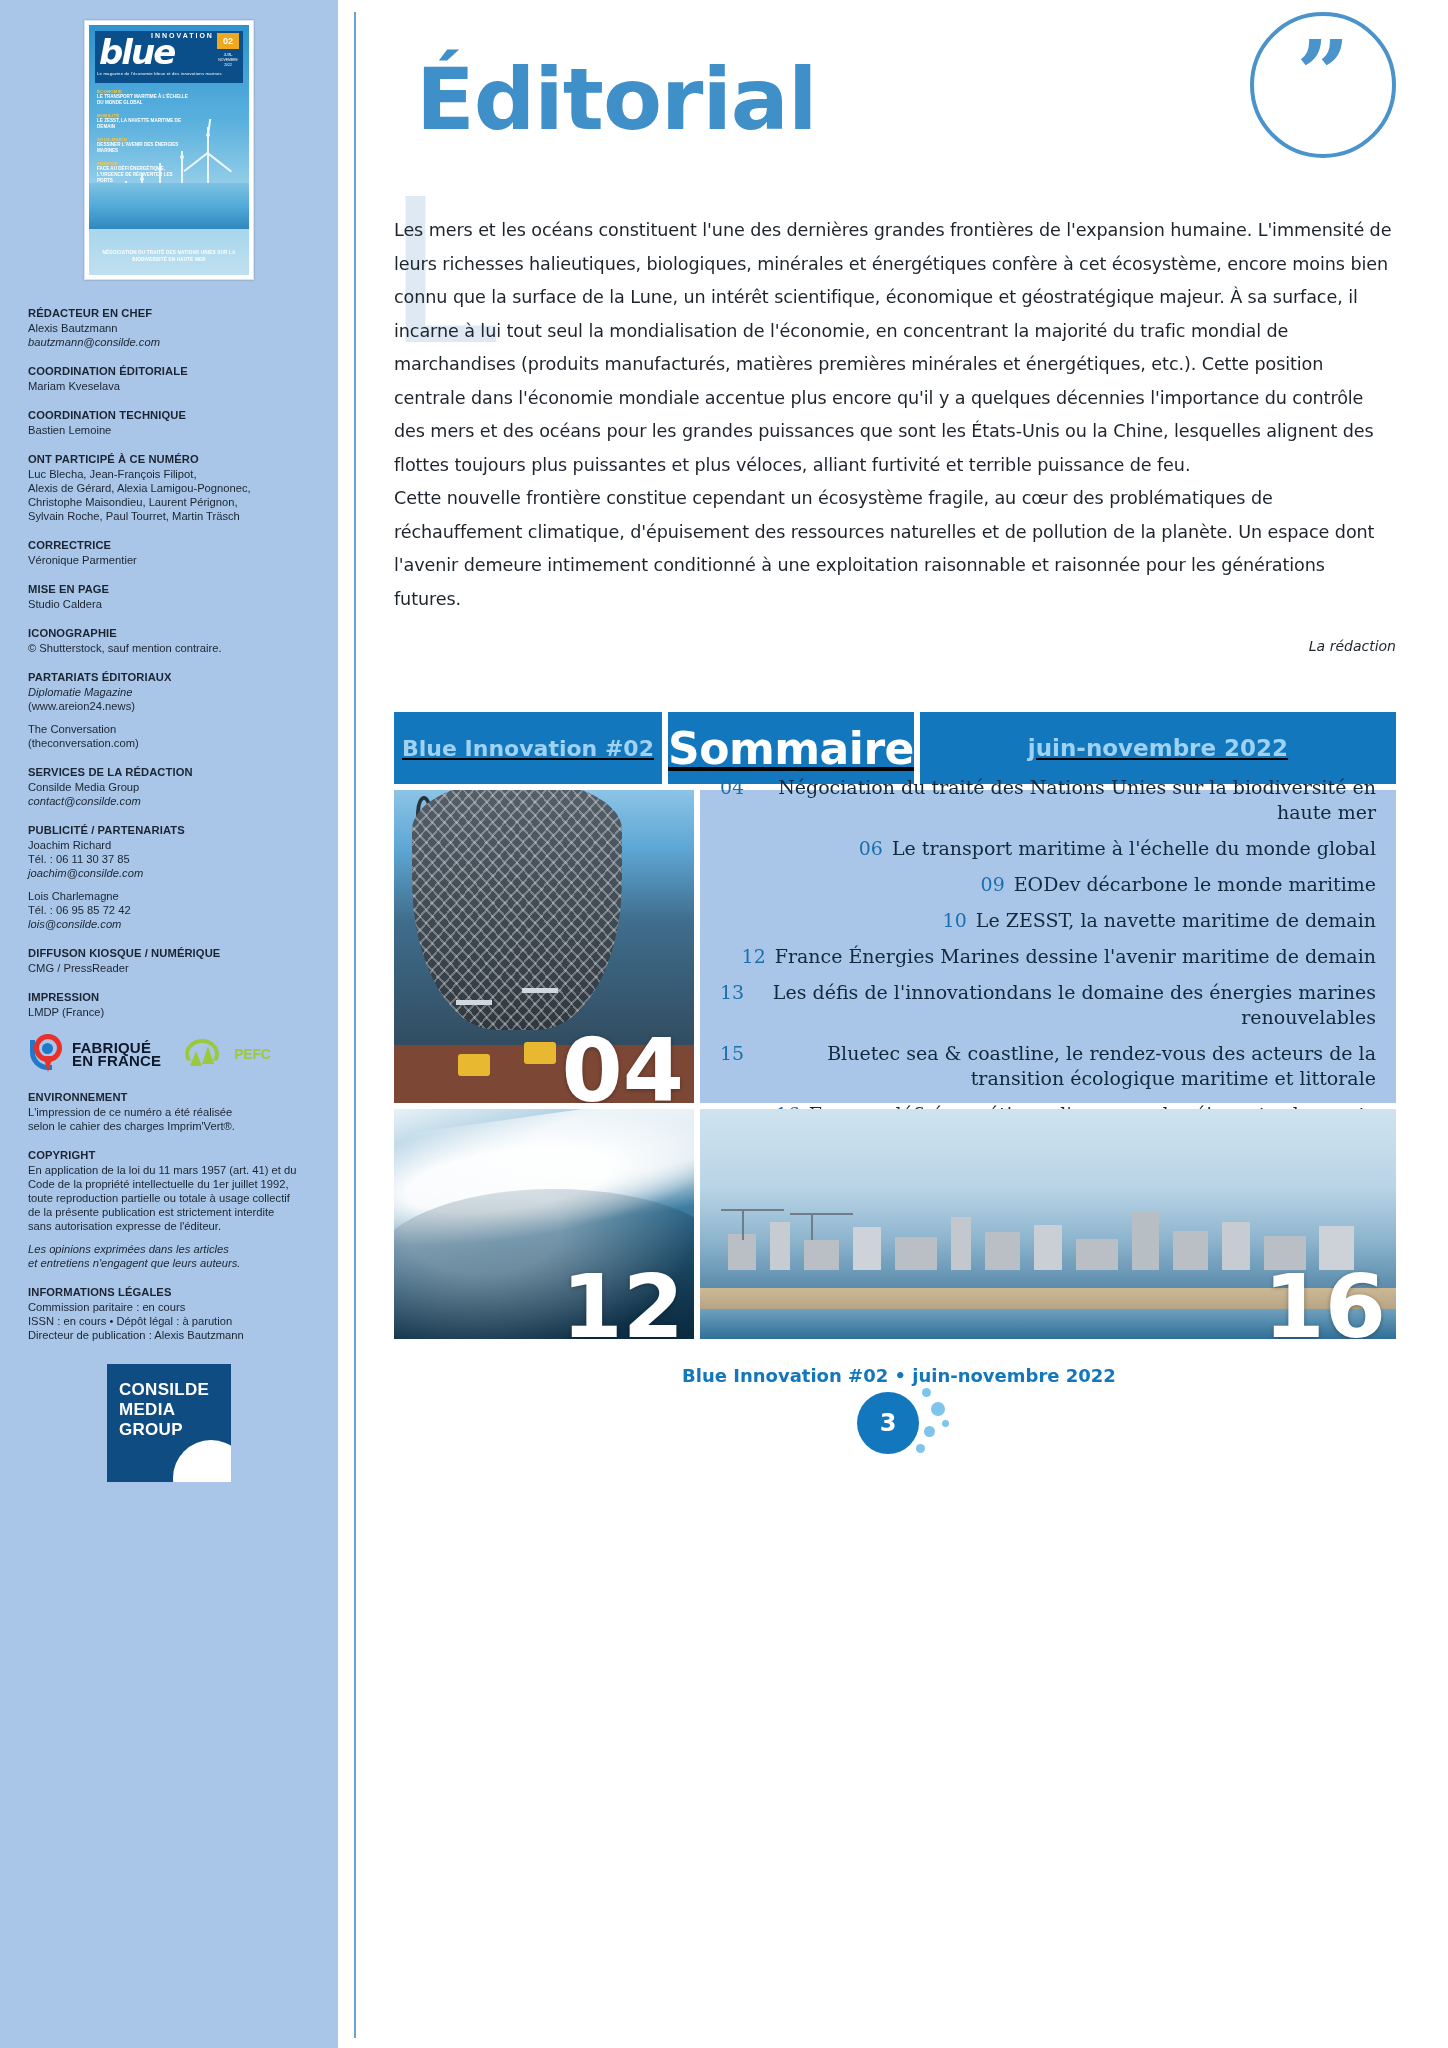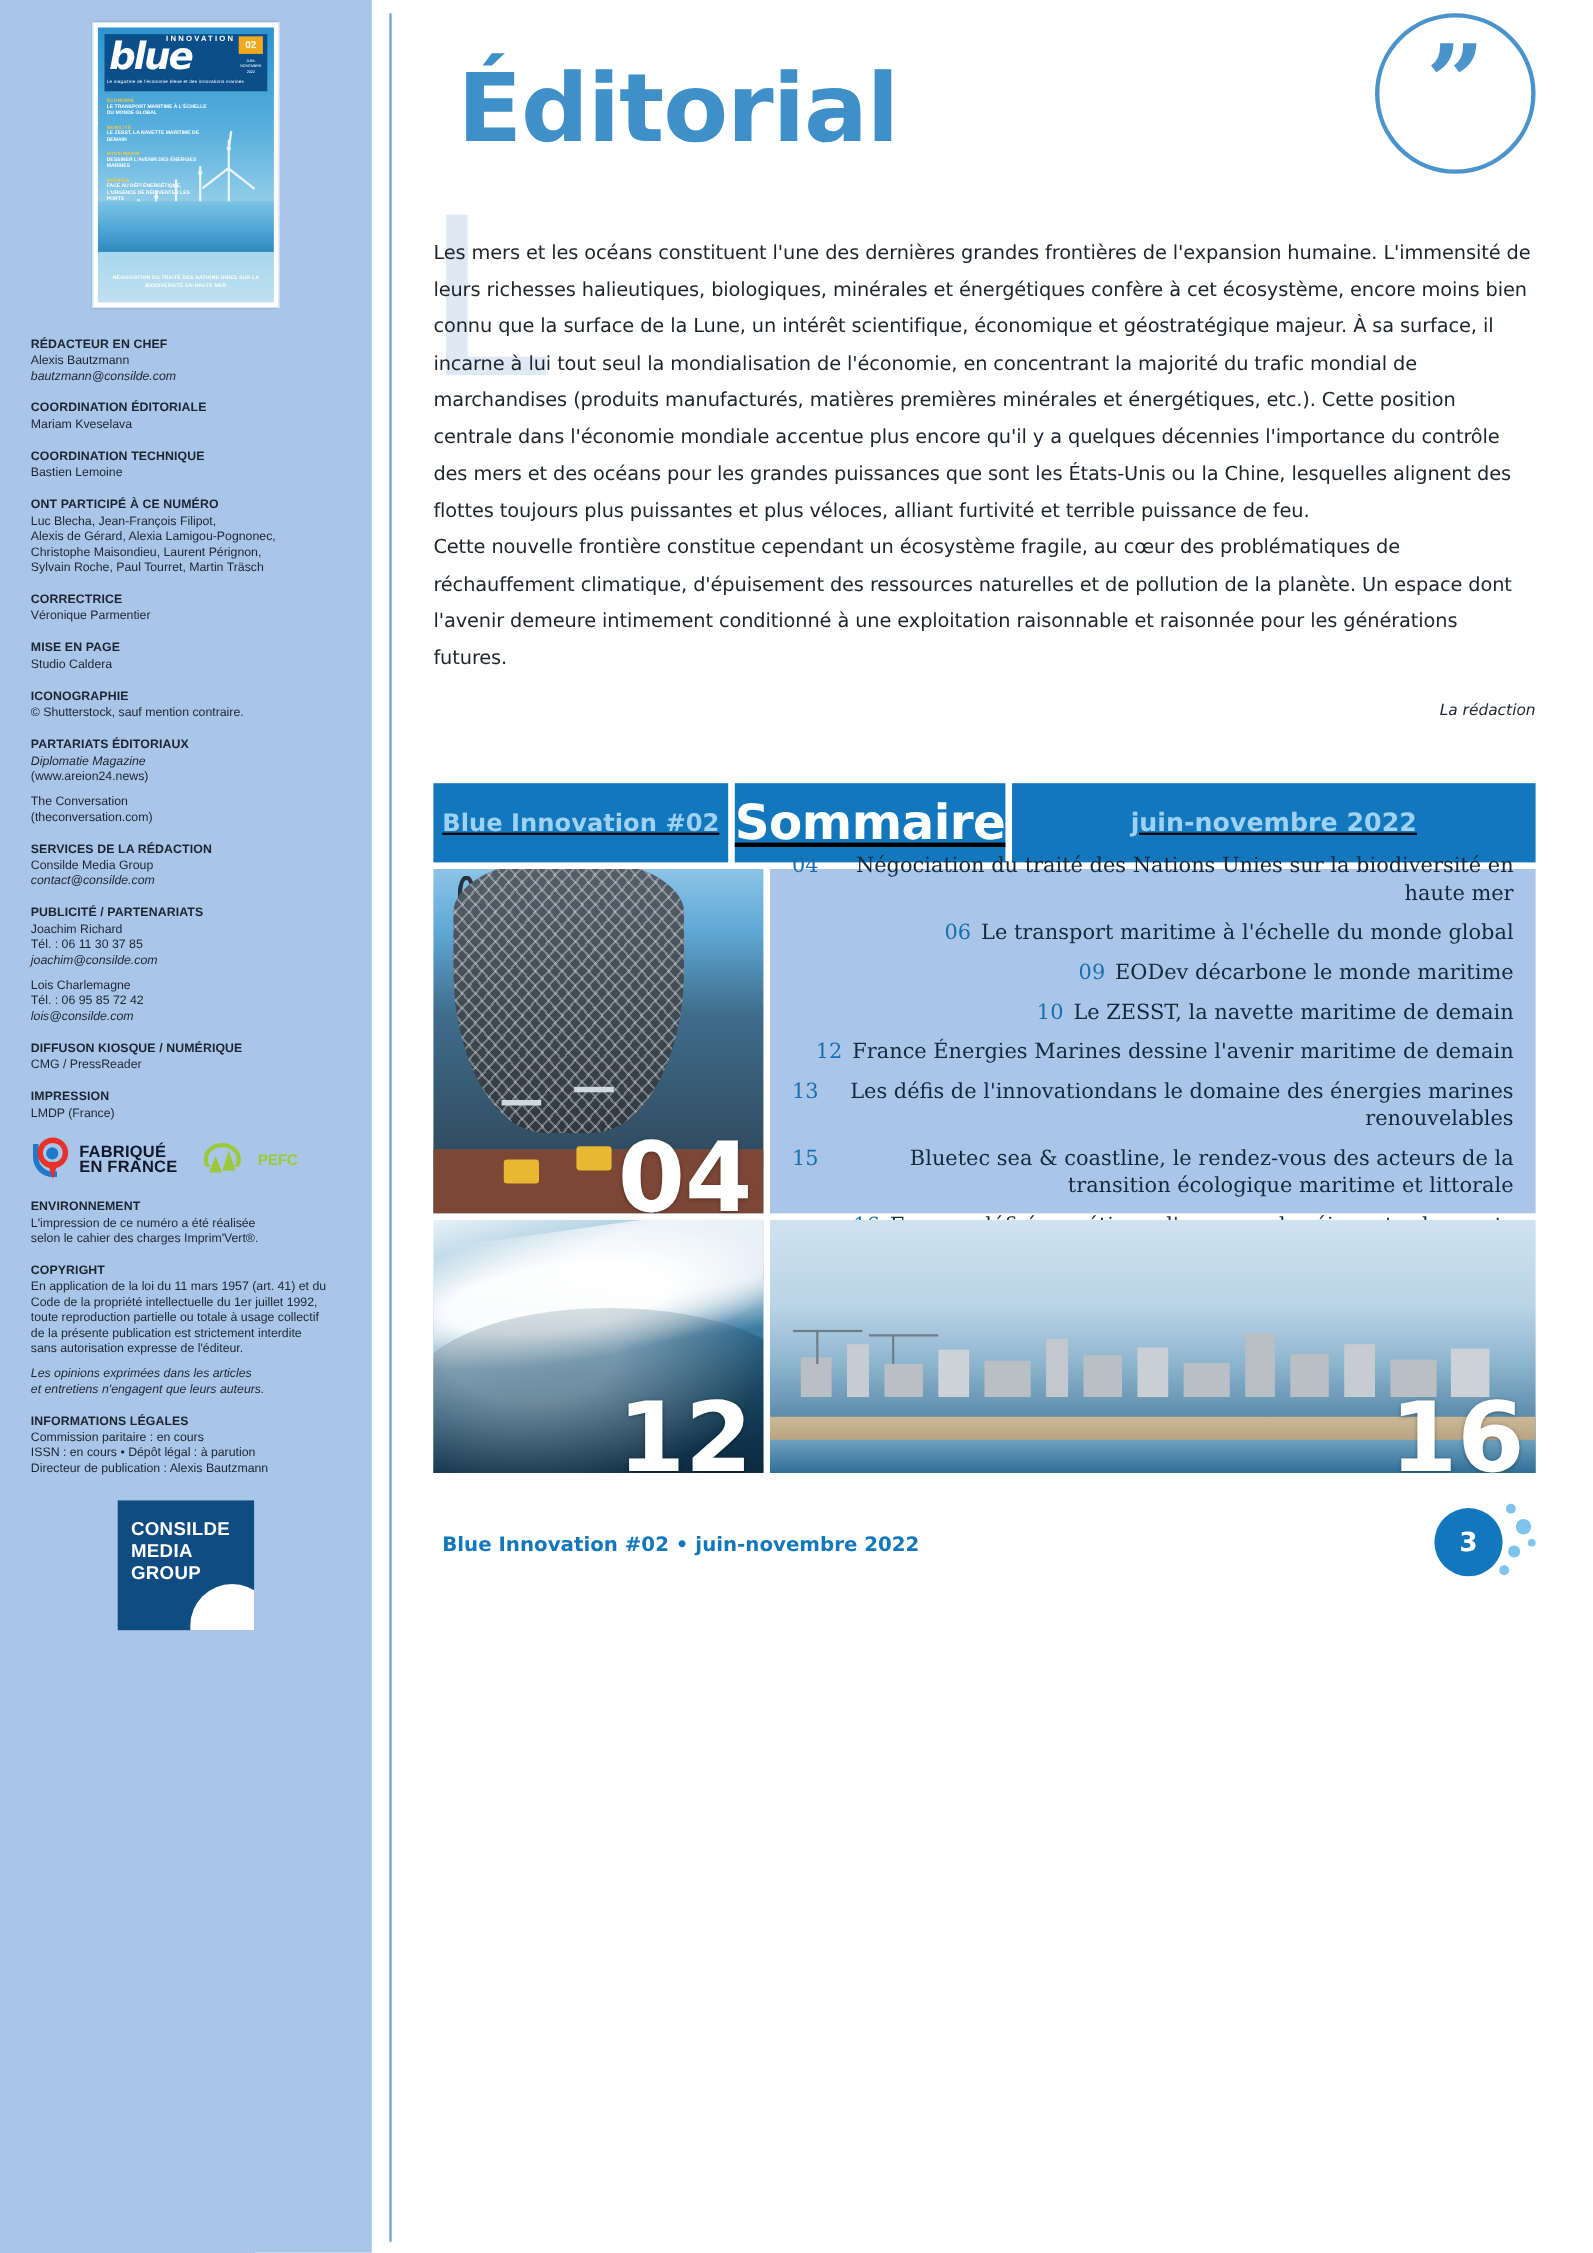--- a/index.html
+++ b/index.html
@@ -296,20 +296,21 @@
   }
   .toc-lbl {
     font-family:"DejaVu Serif", serif;
     font-size:19px; line-height:25px; color:#12283c; text-align:right;
   }
 
   
   .foot {
     margin-top:26px; display:flex; align-items:center; justify-content:space-between;
     padding-left:8px;
+    flex-direction:column;
   }
   .foot-txt {
     color:#1277bd; font-weight:700; font-size:18px;
     font-family:"DejaVu Sans", sans-serif;
   }
   .pagewrap { position:relative; width:100px; height:78px; }
   .pagecircle {
     position:absolute; left:8px; top:6px;
     width:62px;height:62px;border-radius:50%;background:#1277bd;
     color:#fff; font-size:24px; font-weight:700;

